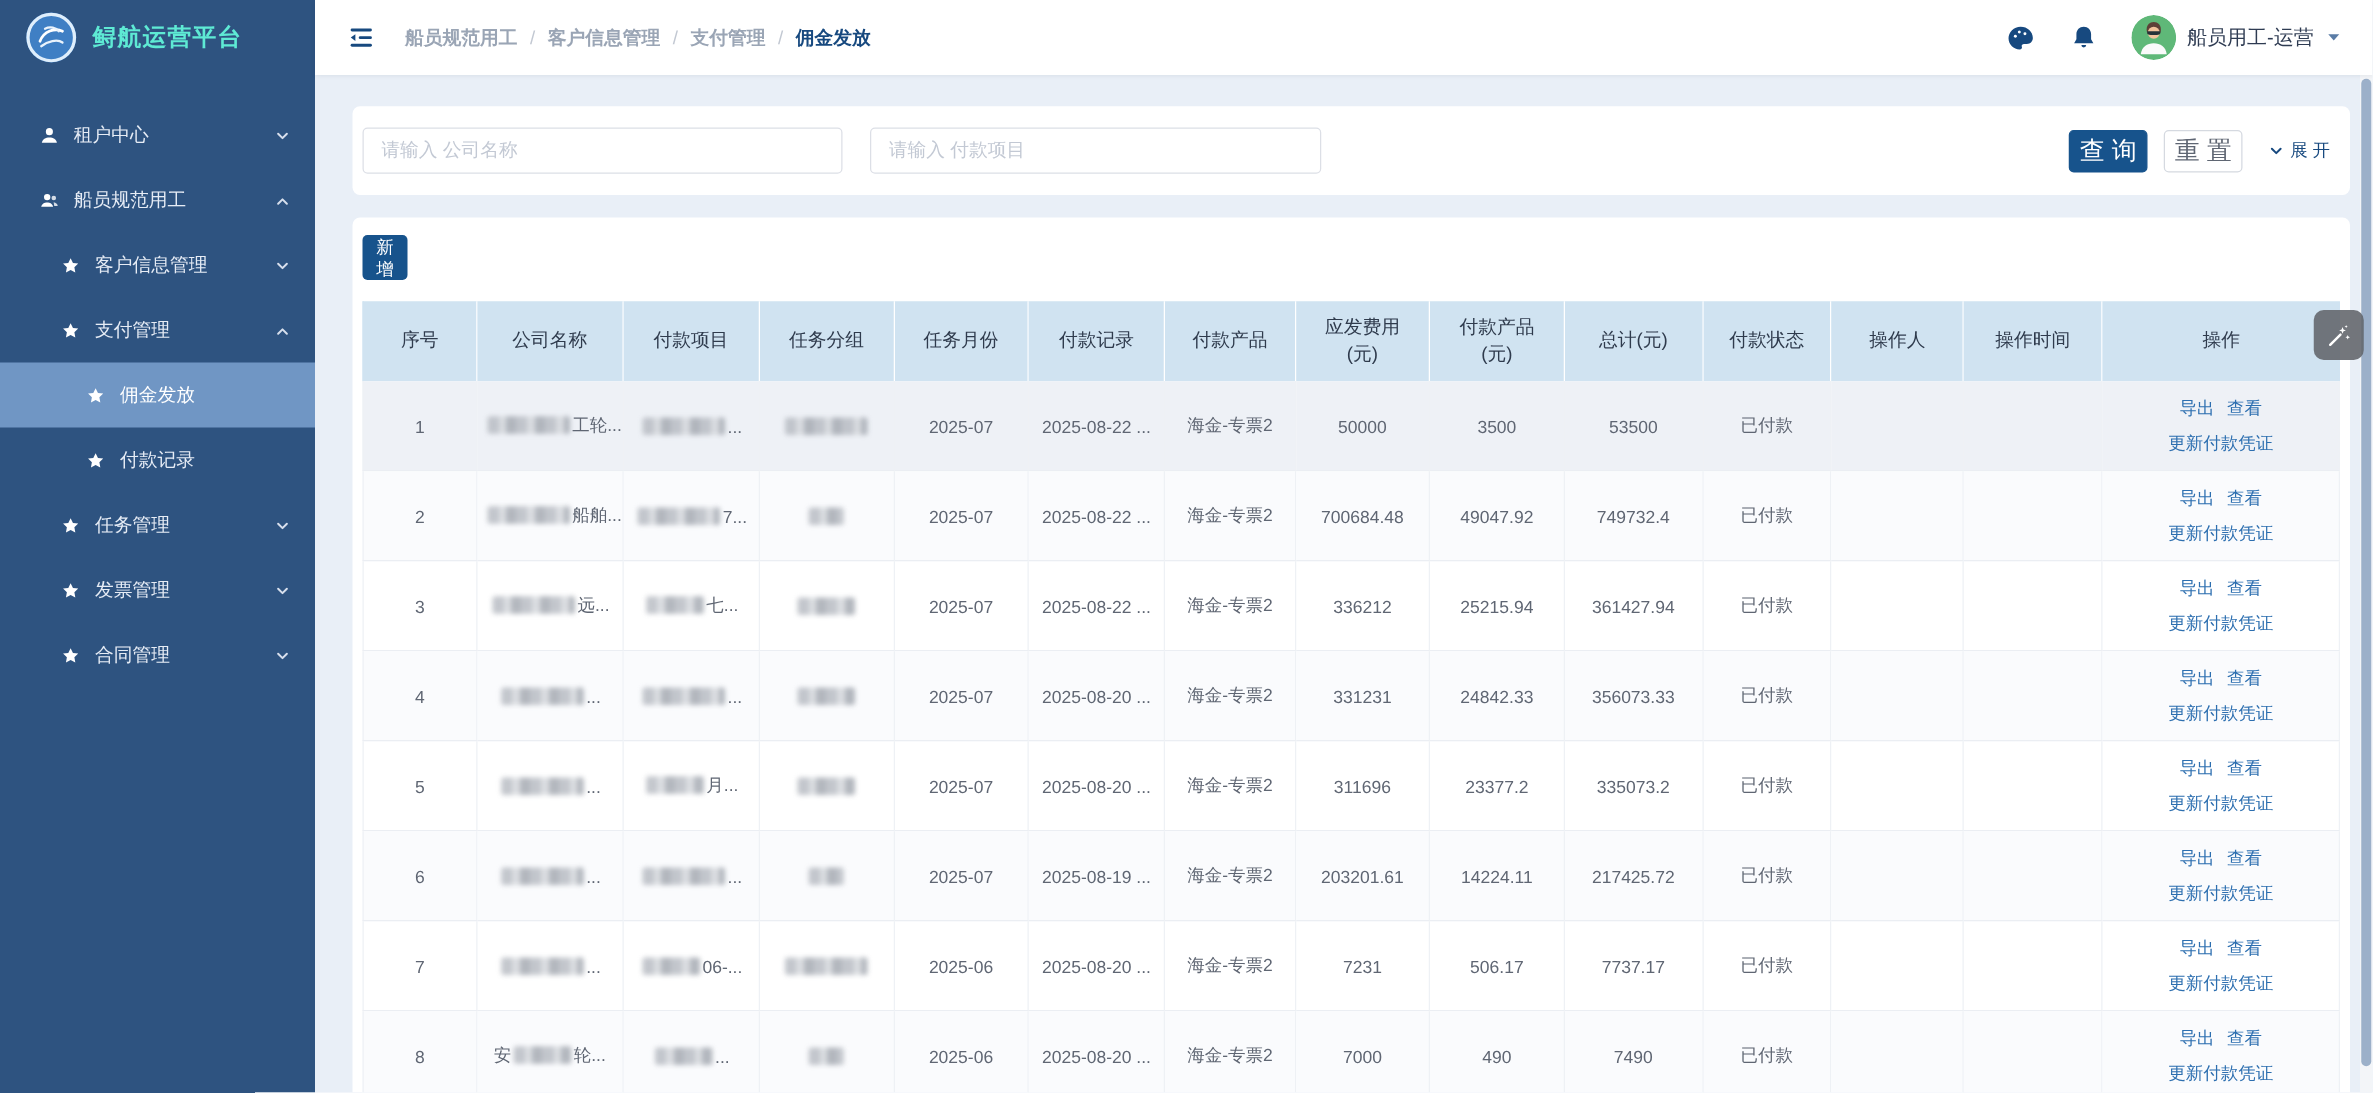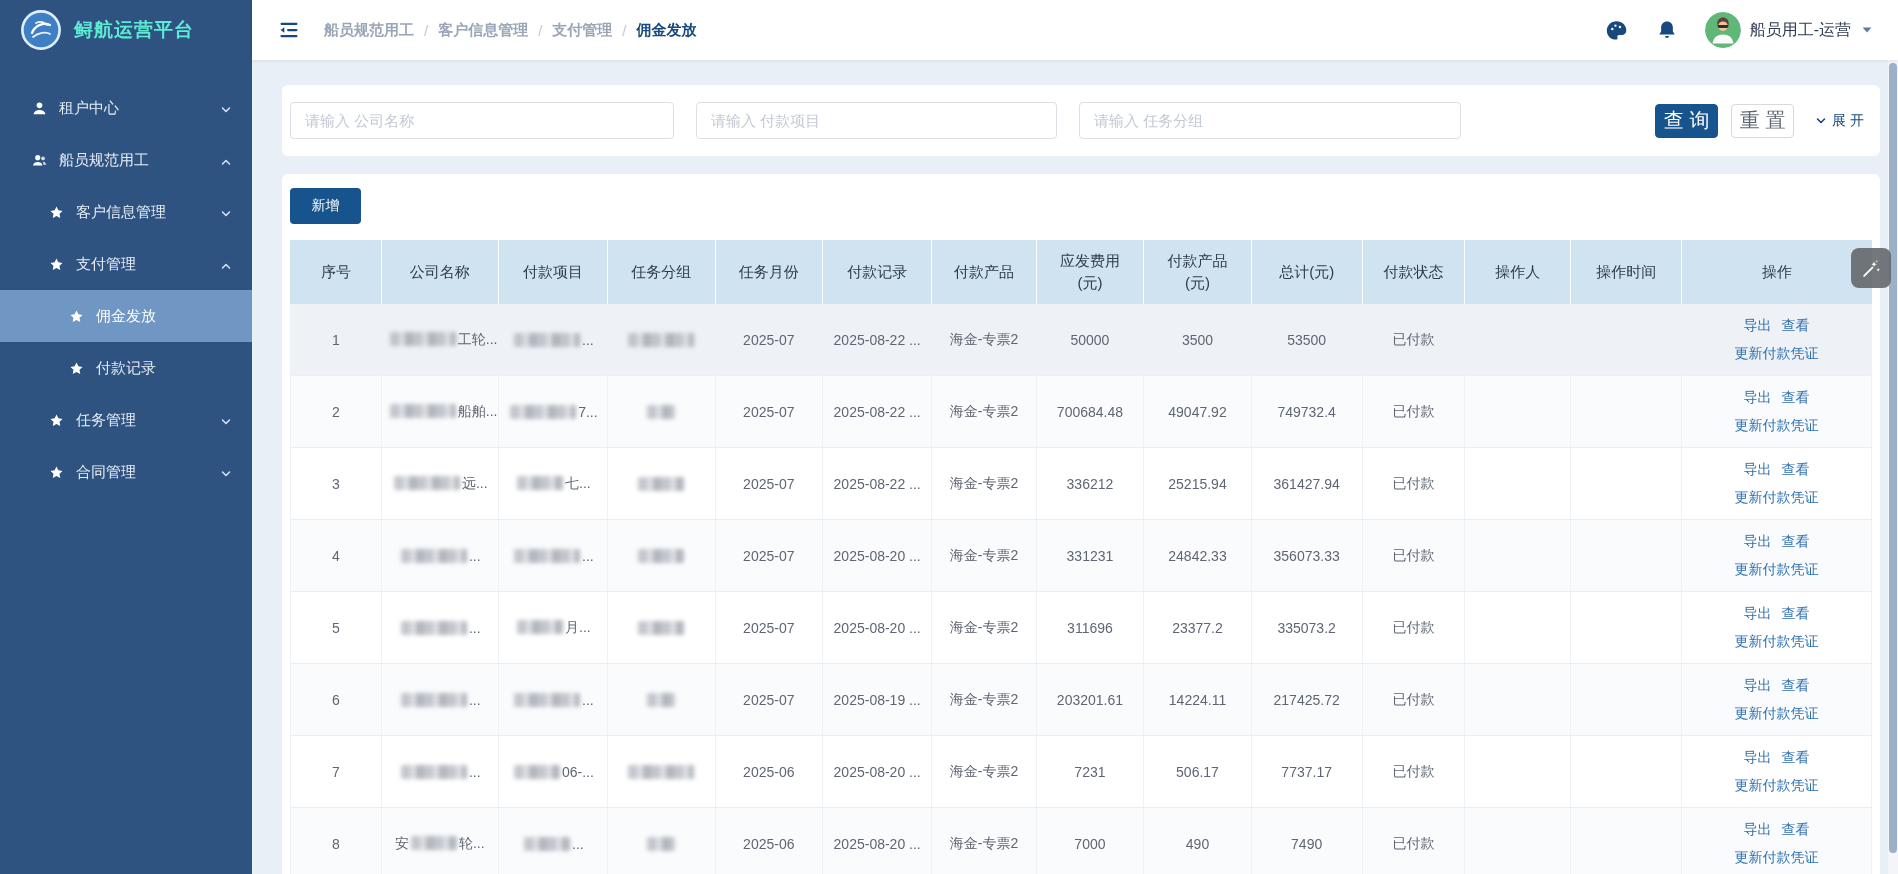--- a/index.html
+++ b/index.html
@@ -53,21 +53,21 @@
   .f-input.w3 { width:382px; margin-left:22px; }
   .f-actions { margin-left:auto; display:flex; align-items:center; gap:13px; }
   .btn { height:34px; border-radius:4px; font-size:20px; cursor:pointer; font-family:inherit; display:inline-flex; align-items:center; justify-content:center; }
   .btn-primary { background:#17538c; color:#fff; border:1px solid #17538c; width:63px; }
   .btn-plain { background:#fff; color:#5f6673; border:1px solid #d5d9e0; width:63px; }
   .expand-link { display:inline-flex; align-items:center; gap:5px; color:#17497f; font-size:14px; cursor:pointer; margin-left:8px; margin-right:8px; white-space:nowrap; }
   .expand-link svg { width:12px; height:12px; }
 
   
   .table-card { margin-top:18px; background:#ffffff; border-radius:6px 6px 0 0; padding:14px 8px 0 8px; }
-  .add-btn { width:71px; height:36px; background:#17538c; color:#fff; border:none; border-radius:4px; font-size:14px; cursor:pointer; font-family:inherit; }
+  .add-btn { width:36px; height:36px; background:#17538c; color:#fff; border:none; border-radius:4px; font-size:14px; cursor:pointer; font-family:inherit; }
   table.grid { width:100%; border-collapse:separate; border-spacing:0; table-layout:fixed; margin-top:16px; }
   .grid th { background:#d0e3f1; color:#2f3b4d; font-weight:500; font-size:15px; height:64px; padding:6px 4px; border-right:1px solid #ffffff; white-space:pre-line; line-height:1.45; text-align:center; }
   .grid th:last-child { border-right:none; }
   .grid td { height:72px; text-align:center; font-size:14px; color:#5f6673; border-bottom:1px solid #ebeef3; border-right:1px solid #eef1f5; padding:6px 6px; overflow:hidden; white-space:nowrap; }
   .grid td:first-child { border-left:1px solid #eef1f5; }
   .grid th:first-child { border-left:1px solid #d0e3f1; }
   .grid tbody tr:nth-child(even) td { background:#fafbfd; }
   .grid tbody tr:first-child td { background:#eef1f6; }
   .blob { display:inline-block; height:14px; border-radius:2px; background:repeating-linear-gradient(90deg,#b9bdc4 0 9px,#d6d9dd 9px 15px,#a6abb3 15px 23px); filter:blur(2px); opacity:.85; vertical-align:-2px; margin:0 2px; }
   td.actions { white-space:normal; }
@@ -162,20 +162,31 @@
           </span>
           <span>付款记录</span>
         </div>
         <div class="side-item lvl2">
           <span class="s-icon">
             <svg viewBox="0 0 24 24" width="15" height="15">
               <path d="M12 2.4l3 6.1 6.7.9-4.9 4.7 1.2 6.6L12 17.5l-6 3.2 1.2-6.6-4.9-4.7 6.7-.9z" fill="currentColor"></path>
             </svg>
           </span>
           <span>任务管理</span>
+          <span class="chev down"><svg viewBox="0 0 12 12" width="12" height="12">
+              <polyline points="2.5,4 6,7.5 9.5,4" fill="none" stroke="currentColor" stroke-width="1.6" stroke-linecap="round" stroke-linejoin="round"></polyline>
+            </svg></span>
+        </div>
+        <div class="side-item lvl2">
+          <span class="s-icon">
+            <svg viewBox="0 0 24 24" width="15" height="15">
+              <path d="M12 2.4l3 6.1 6.7.9-4.9 4.7 1.2 6.6L12 17.5l-6 3.2 1.2-6.6-4.9-4.7 6.7-.9z" fill="currentColor"></path>
+            </svg>
+          </span>
+          <span>发票管理</span>
           <span class="chev down"><svg viewBox="0 0 12 12" width="12" height="12">
               <polyline points="2.5,4 6,7.5 9.5,4" fill="none" stroke="currentColor" stroke-width="1.6" stroke-linecap="round" stroke-linejoin="round"></polyline>
             </svg></span>
         </div>
         <div class="side-item lvl2">
           <span class="s-icon">
             <svg viewBox="0 0 24 24" width="15" height="15">
               <path d="M12 2.4l3 6.1 6.7.9-4.9 4.7 1.2 6.6L12 17.5l-6 3.2 1.2-6.6-4.9-4.7 6.7-.9z" fill="currentColor"></path>
             </svg>
           </span>
@@ -242,21 +253,20 @@
           </span>
         </span>
       </div>
     </header>
 
     <div class="content">
 
       <section class="filter-card">
         <input class="f-input w1" placeholder="请输入 公司名称" style="">
         <input class="f-input w2" placeholder="请输入 付款项目" style="">
-        <input class="f-input w3" placeholder="请输入 任务分组" style="">
         <div class="f-actions">
           <button class="btn btn-primary">查 询</button>
           <button class="btn btn-plain">重 置</button>
           <span class="expand-link">
             <svg viewBox="0 0 12 12">
                 <polyline points="2.5,4 6,7.5 9.5,4" fill="none" stroke="#17497f" stroke-width="1.6" stroke-linecap="round" stroke-linejoin="round"></polyline>
               </svg>
             <span>展 开</span>
           </span>
         </div>

